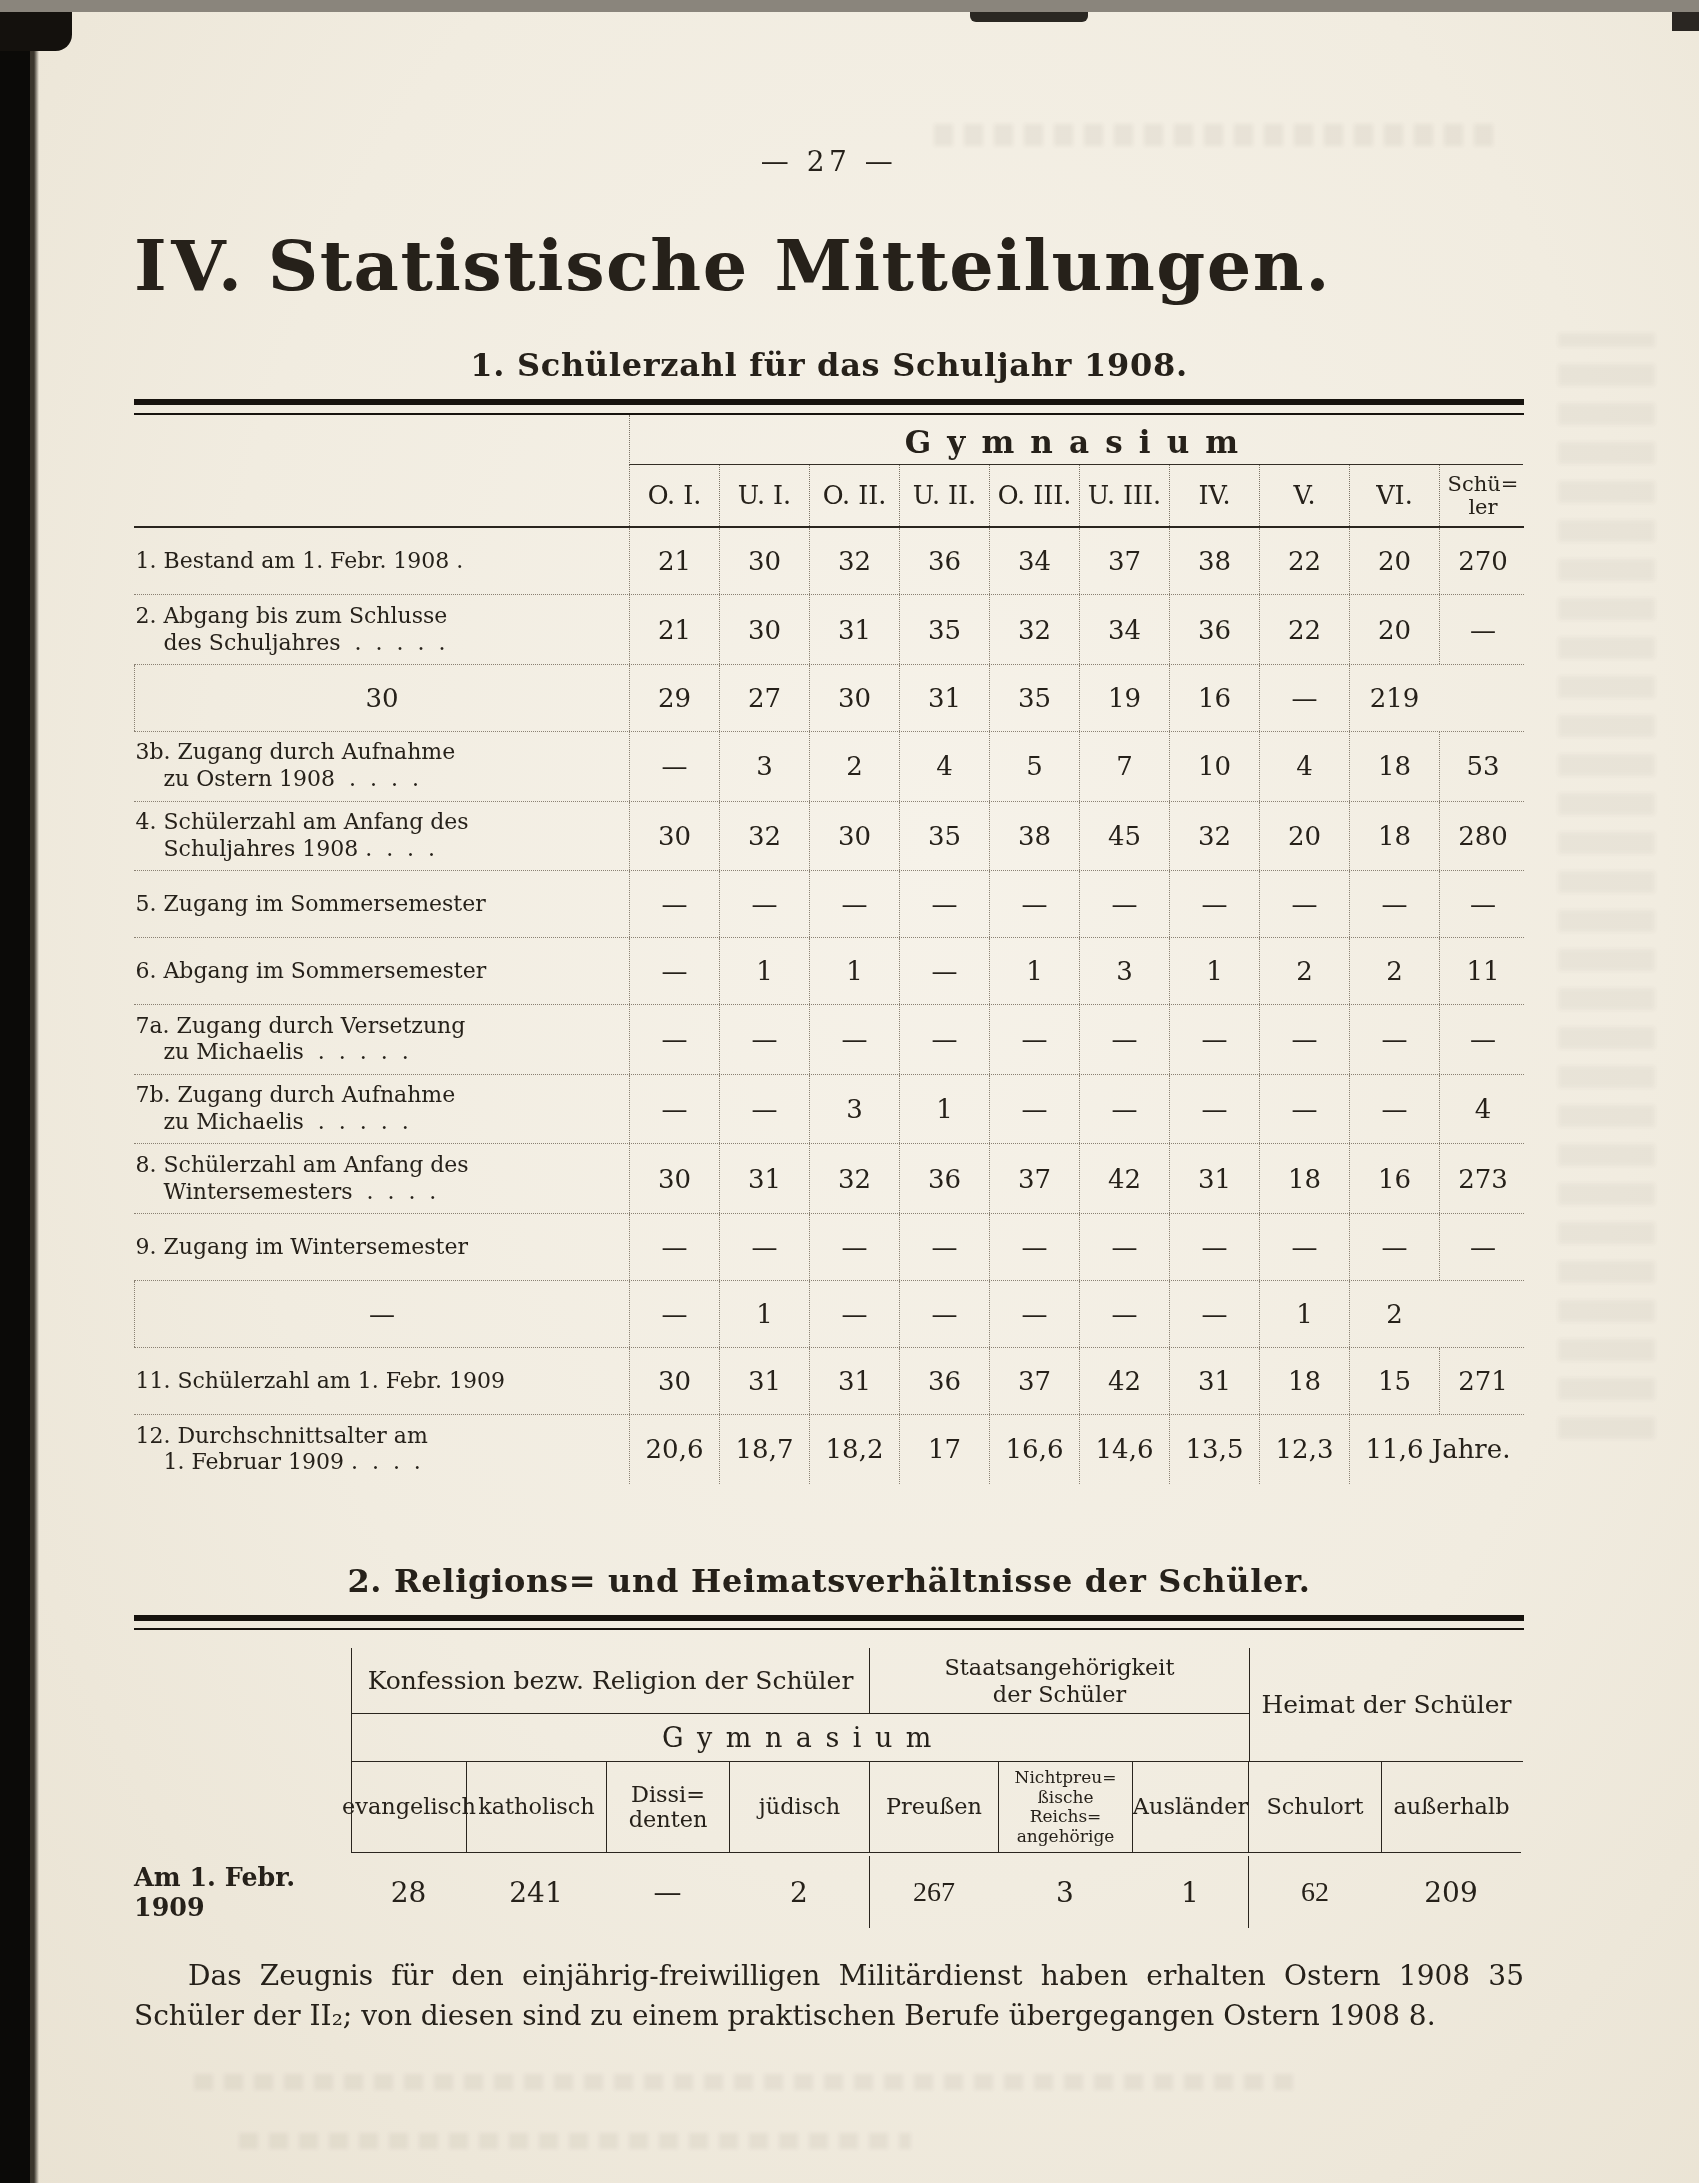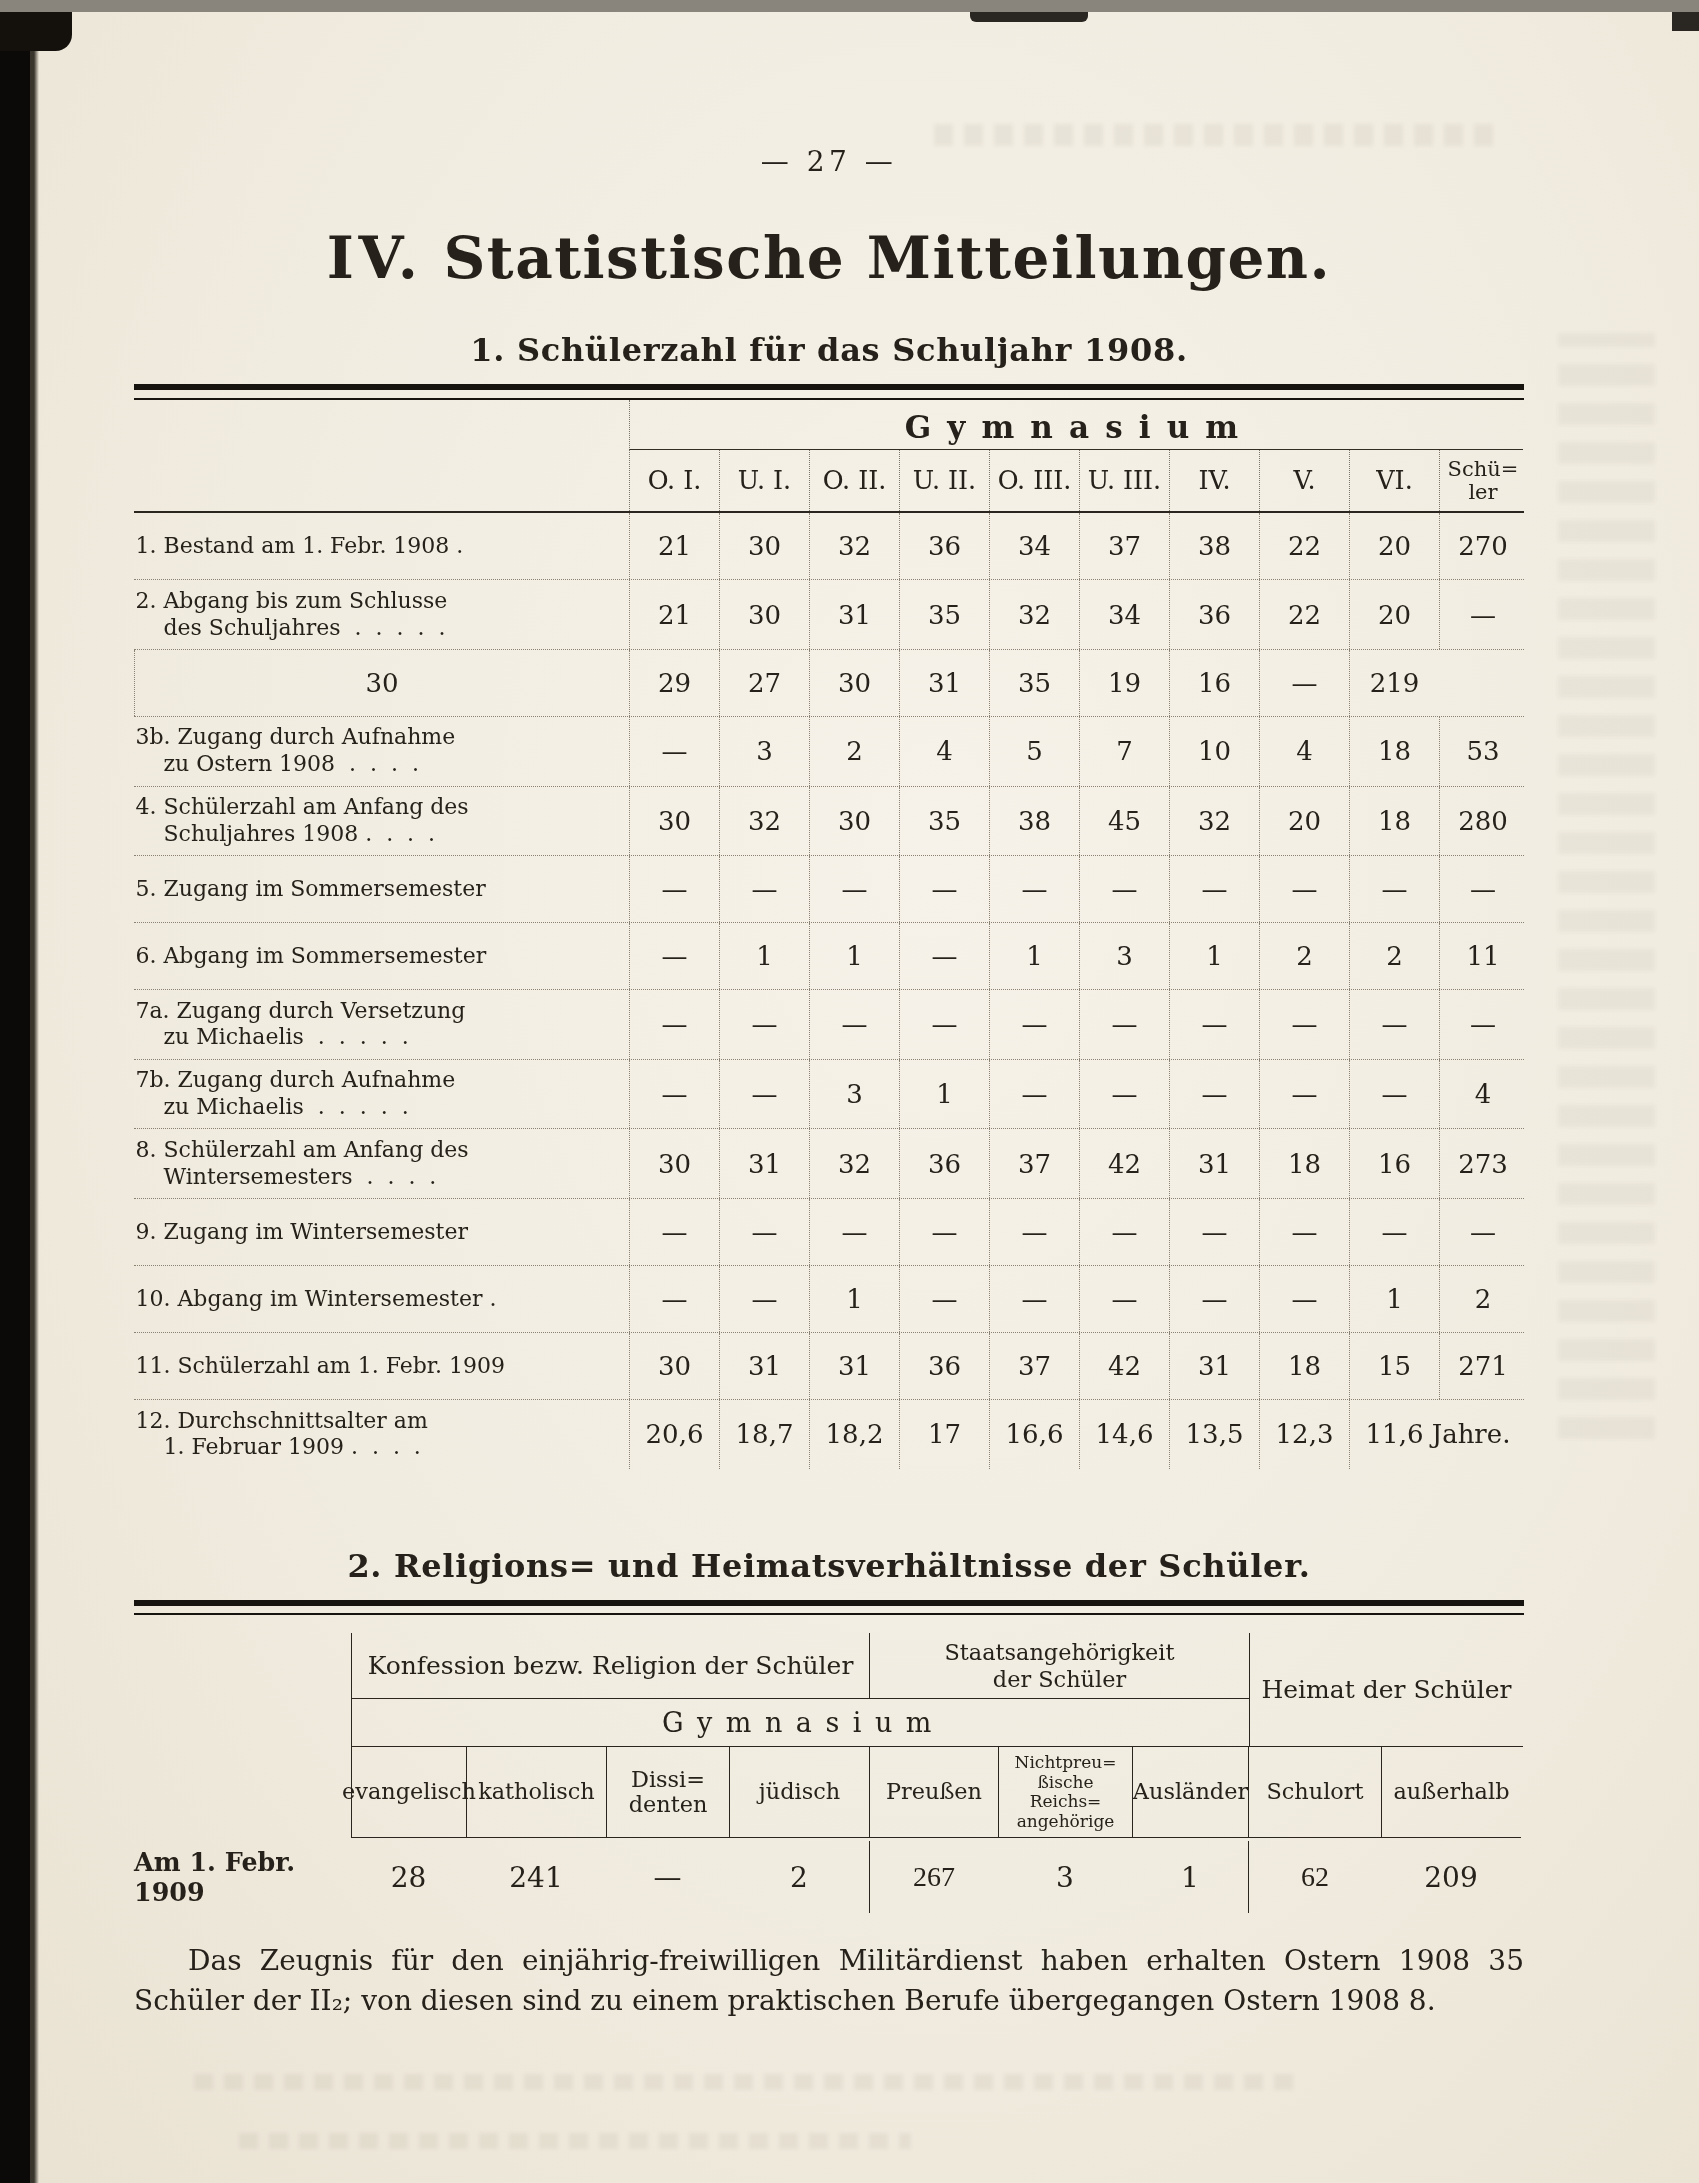--- a/index.html
+++ b/index.html
@@ -19,21 +19,21 @@
   .mark-tl{left:0;top:0;width:72px;height:39px;border-radius:0 0 16.4px 0;}
   .mark-tc{left:970px;top:0;width:118px;height:9.7px;border-radius:0 0 6px 6px;opacity:.9;}
   .mark-tr{left:1672px;top:0;width:27px;height:19.4px;opacity:.9;}
   .bleed{position:absolute;filter:blur(2.2px);opacity:.6;pointer-events:none;
     background:repeating-linear-gradient(90deg,rgba(70,58,44,.10) 0 19.4px,rgba(70,58,44,0) 19.4px 30px);}
   .bleed-v{background:repeating-linear-gradient(0deg,rgba(70,58,44,.08) 0 22.4px,rgba(70,58,44,0) 22.4px 39px);}
 
   .content{position:absolute;left:134px;top:0;width:1390px;}
 
   .page-number{margin-top:133px;text-align:center;font-size:28px;letter-spacing:4.5px;}
-  .title{margin-top:46px;text-align:center;font-size:58px;font-weight:700;letter-spacing:1.5px;}
+  .title{margin-top:46px;text-align:left;font-size:70px;font-weight:700;letter-spacing:1.5px;}
   .title .numeral{margin-right:21px;letter-spacing:4.5px;}
   .section-heading{text-align:center;font-size:32px;font-weight:700;letter-spacing:0.7px;}
   .sh1{margin-top:39px;}
   .sh2{margin-top:78px;}
   .rule-double{margin-top:15px;height:7.5px;border-top:6.7px solid #17130e;border-bottom:2.2px solid #17130e;}
 
   
   #table1{margin-top:0;}
   .t1-gymrow{display:grid;grid-template-columns:495px 894px;}
   .t1-gym{border-left:1.5px dotted #7b7366;border-bottom:1.5px solid #332d25;
@@ -262,21 +262,20 @@
             <div class="t1-cell">—</div>
             <div class="t1-cell">—</div>
             <div class="t1-cell">—</div>
             <div class="t1-cell">—</div>
             <div class="t1-cell">—</div>
             <div class="t1-cell">—</div>
             <div class="t1-cell">—</div>
             <div class="t1-cell">—</div>
           </div>
           <div class="t1-datarow">
-            <div class="t1-label">10. Abgang im Wintersemester .</div>
             <div class="t1-cell">—</div>
             <div class="t1-cell">—</div>
             <div class="t1-cell">1</div>
             <div class="t1-cell">—</div>
             <div class="t1-cell">—</div>
             <div class="t1-cell">—</div>
             <div class="t1-cell">—</div>
             <div class="t1-cell">—</div>
             <div class="t1-cell">1</div>
             <div class="t1-cell">2</div>

